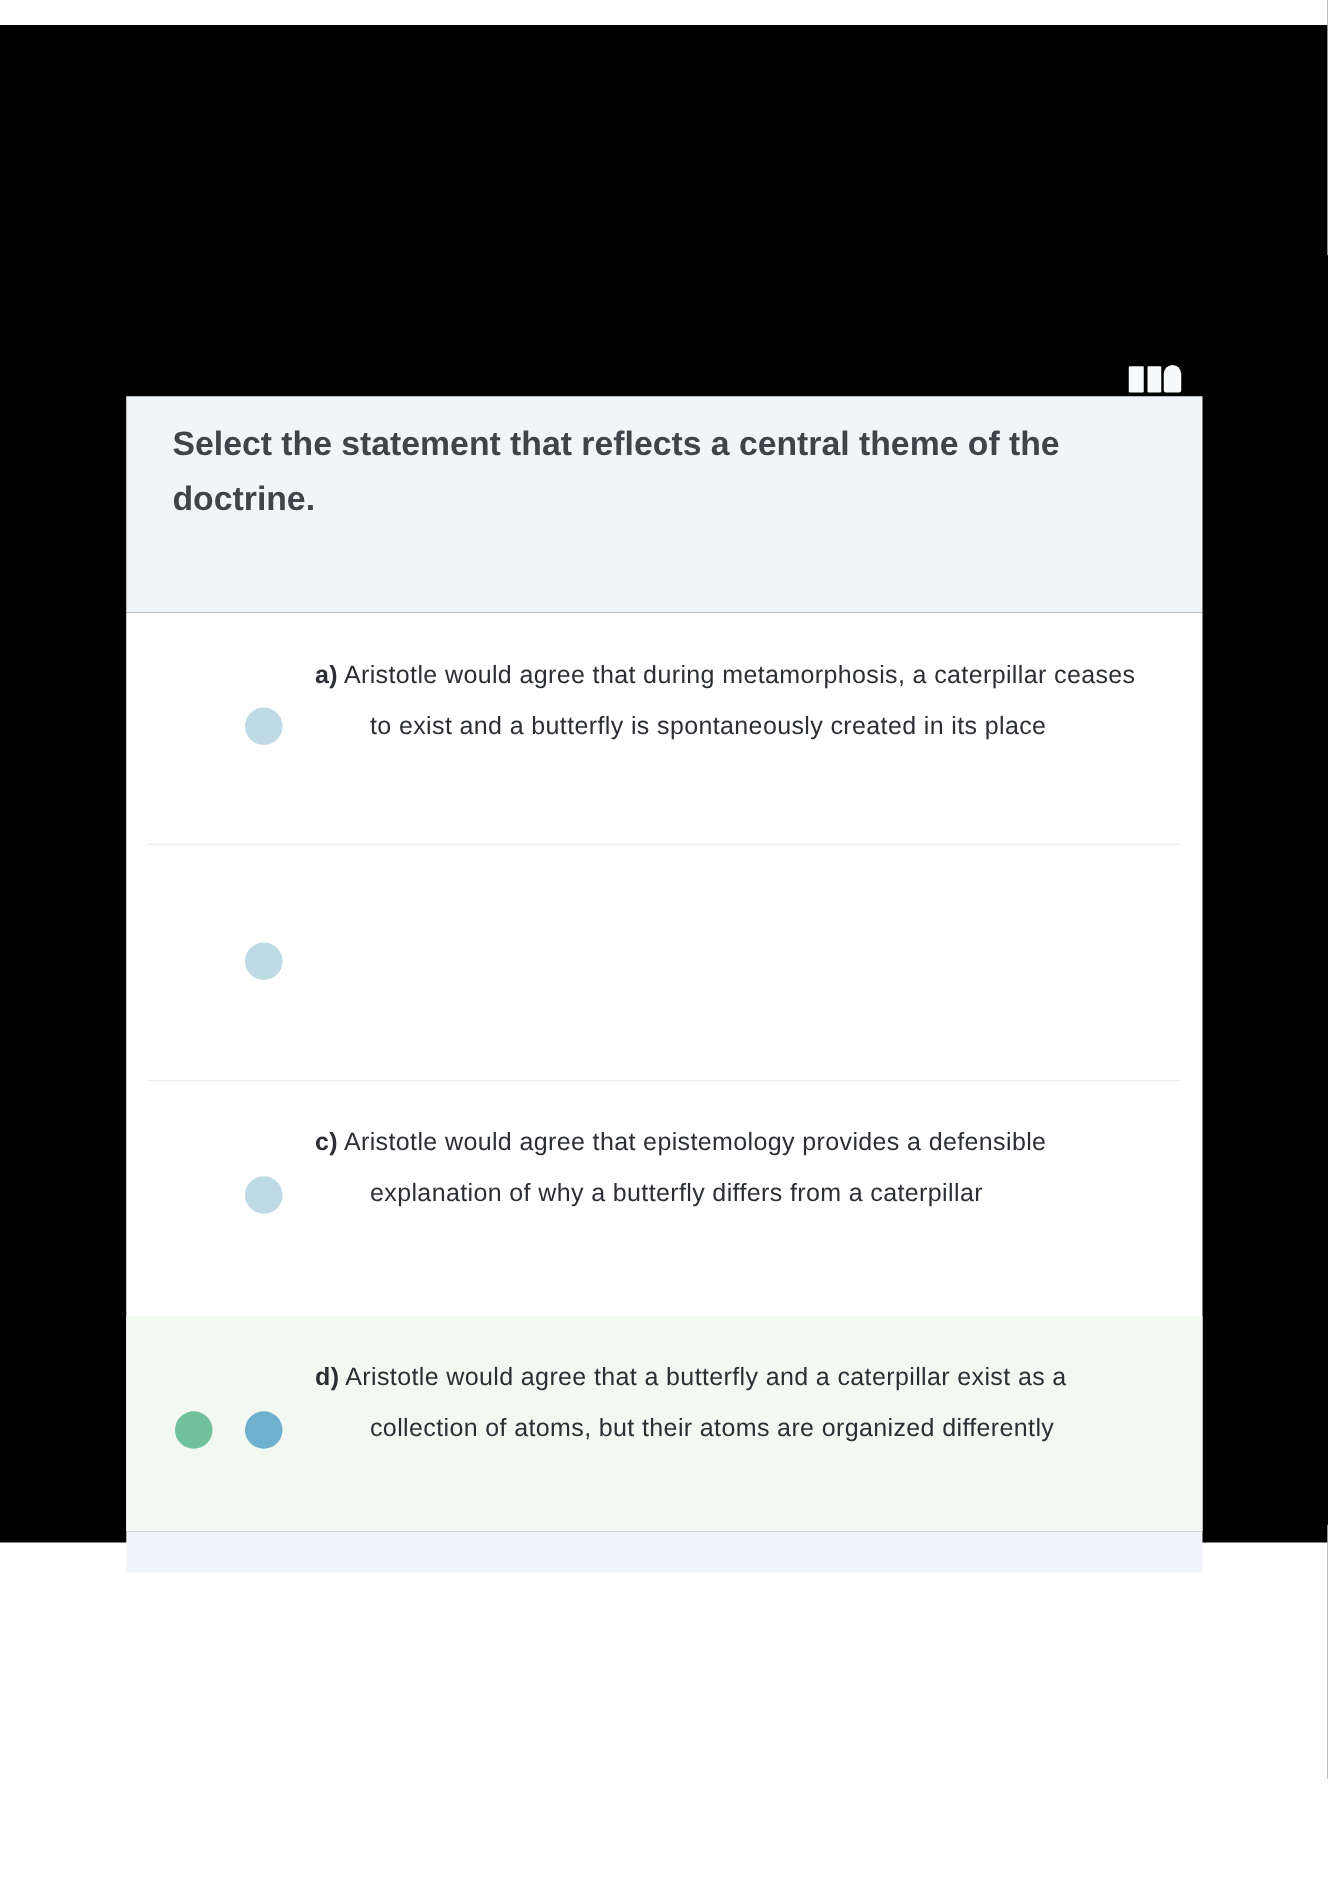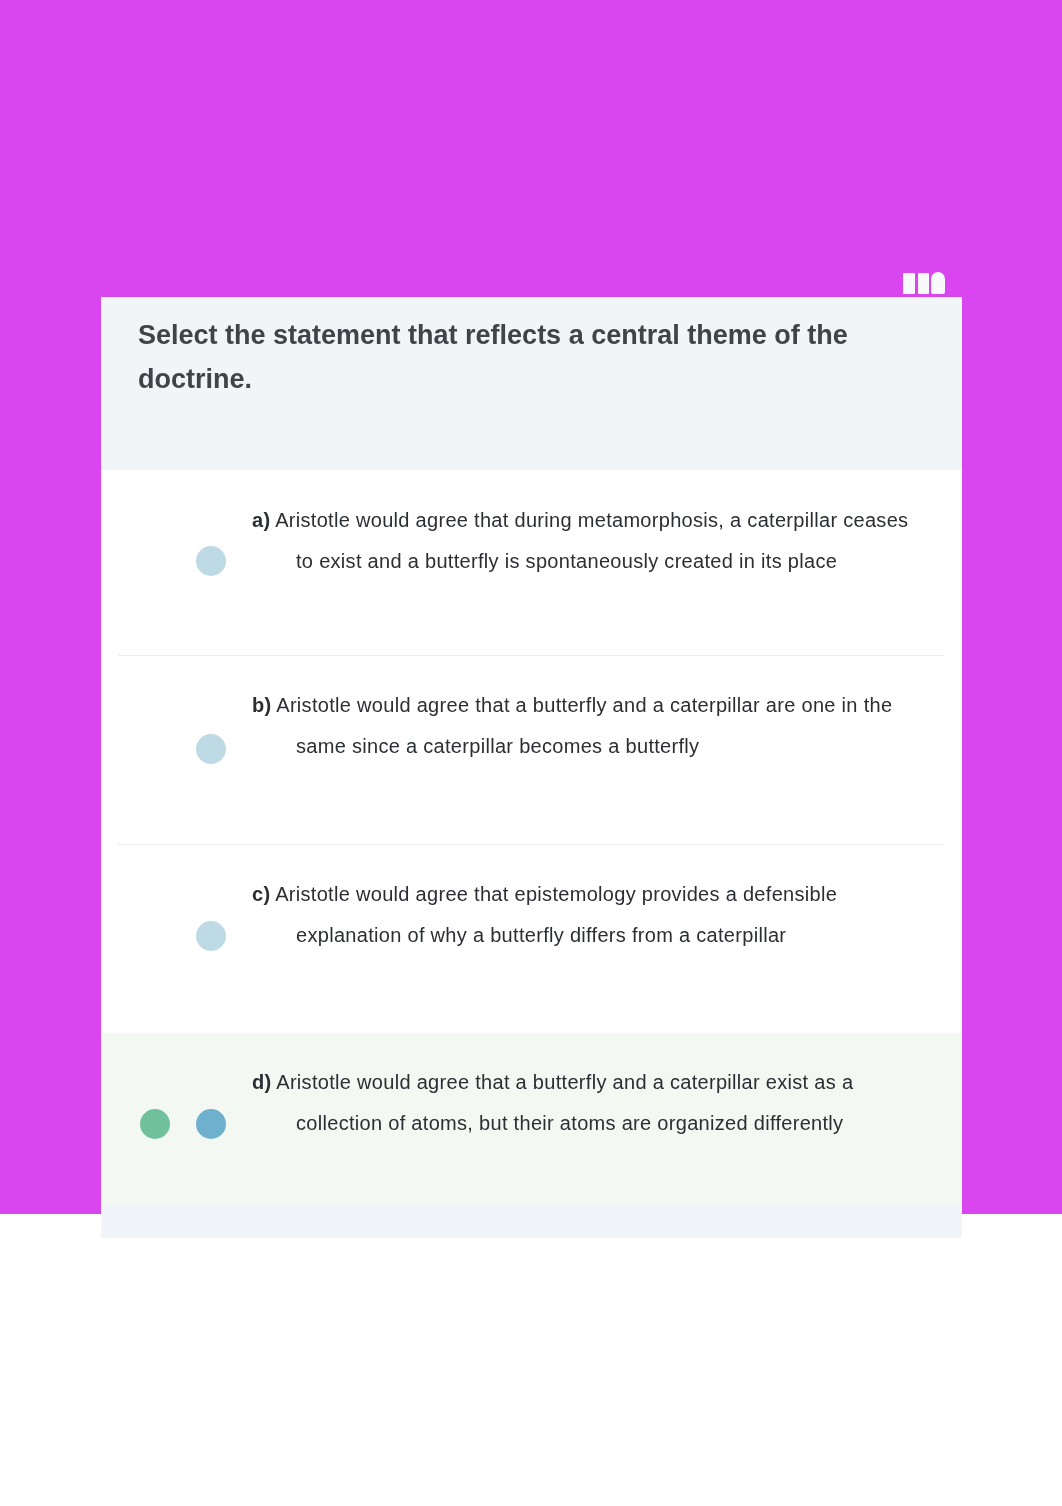--- a/index.html
+++ b/index.html
@@ -1,19 +1,19 @@
 <!DOCTYPE html>
 <html><head>
 <meta charset="utf-8">
 <title>Quiz question</title>
 <style>
   html,body{margin:0;padding:0;background:#ffffff;}
   body{width:1062px;height:1506px;font-family:"Liberation Sans",sans-serif;overflow:hidden;
        -webkit-font-smoothing:antialiased;}
-  .page{position:relative;width:1062px;height:1214px;background:#d946ef;}
+  .page{position:relative;width:1062px;height:1214px;background:#000000;margin-top:20px;}
 
   
   .toolbar{position:absolute;left:900px;top:270px;width:48px;height:26px;}
   .tchip{position:absolute;background:#f8f9fa;}
   .tchip.b1{left:3px;top:3px;width:12px;height:21px;border-radius:1px;}
   .tchip.b2{left:18px;top:3px;width:11px;height:21px;border-radius:1px;}
   .tchip.b3{left:31px;top:2px;width:14px;height:22px;border-radius:7px 7px 2px 2px;}
 
   .card{position:absolute;left:101px;top:297px;width:861px;height:941px;}
 
@@ -66,26 +66,20 @@
             <span class="optletter">a)</span>
             <span>Aristotle would agree that during metamorphosis, a caterpillar ceases to exist and a butterfly is spontaneously created in its place</span>
           </div>
         </div>
       </div>
 
       <div class="divider" style="top:185px"></div>
 
       <div class="opt" style="top:186px;height:188px">
         <div class="dot radio" style="top:78px"></div>
-        <div class="optbody">
-          <div class="opttext">
-            <span class="optletter">b)</span>
-            <span>Aristotle would agree that a butterfly and a caterpillar are one in the same since a caterpillar becomes a butterfly</span>
-          </div>
-        </div>
       </div>
 
       <div class="divider" style="top:374px"></div>
 
       <div class="opt sel" style="top:563px;height:172px">
         <div class="dot check"></div>
         <div class="dot radio blue"></div>
         <div class="optbody">
           <div class="opttext">
             <span class="optletter">d)</span>

